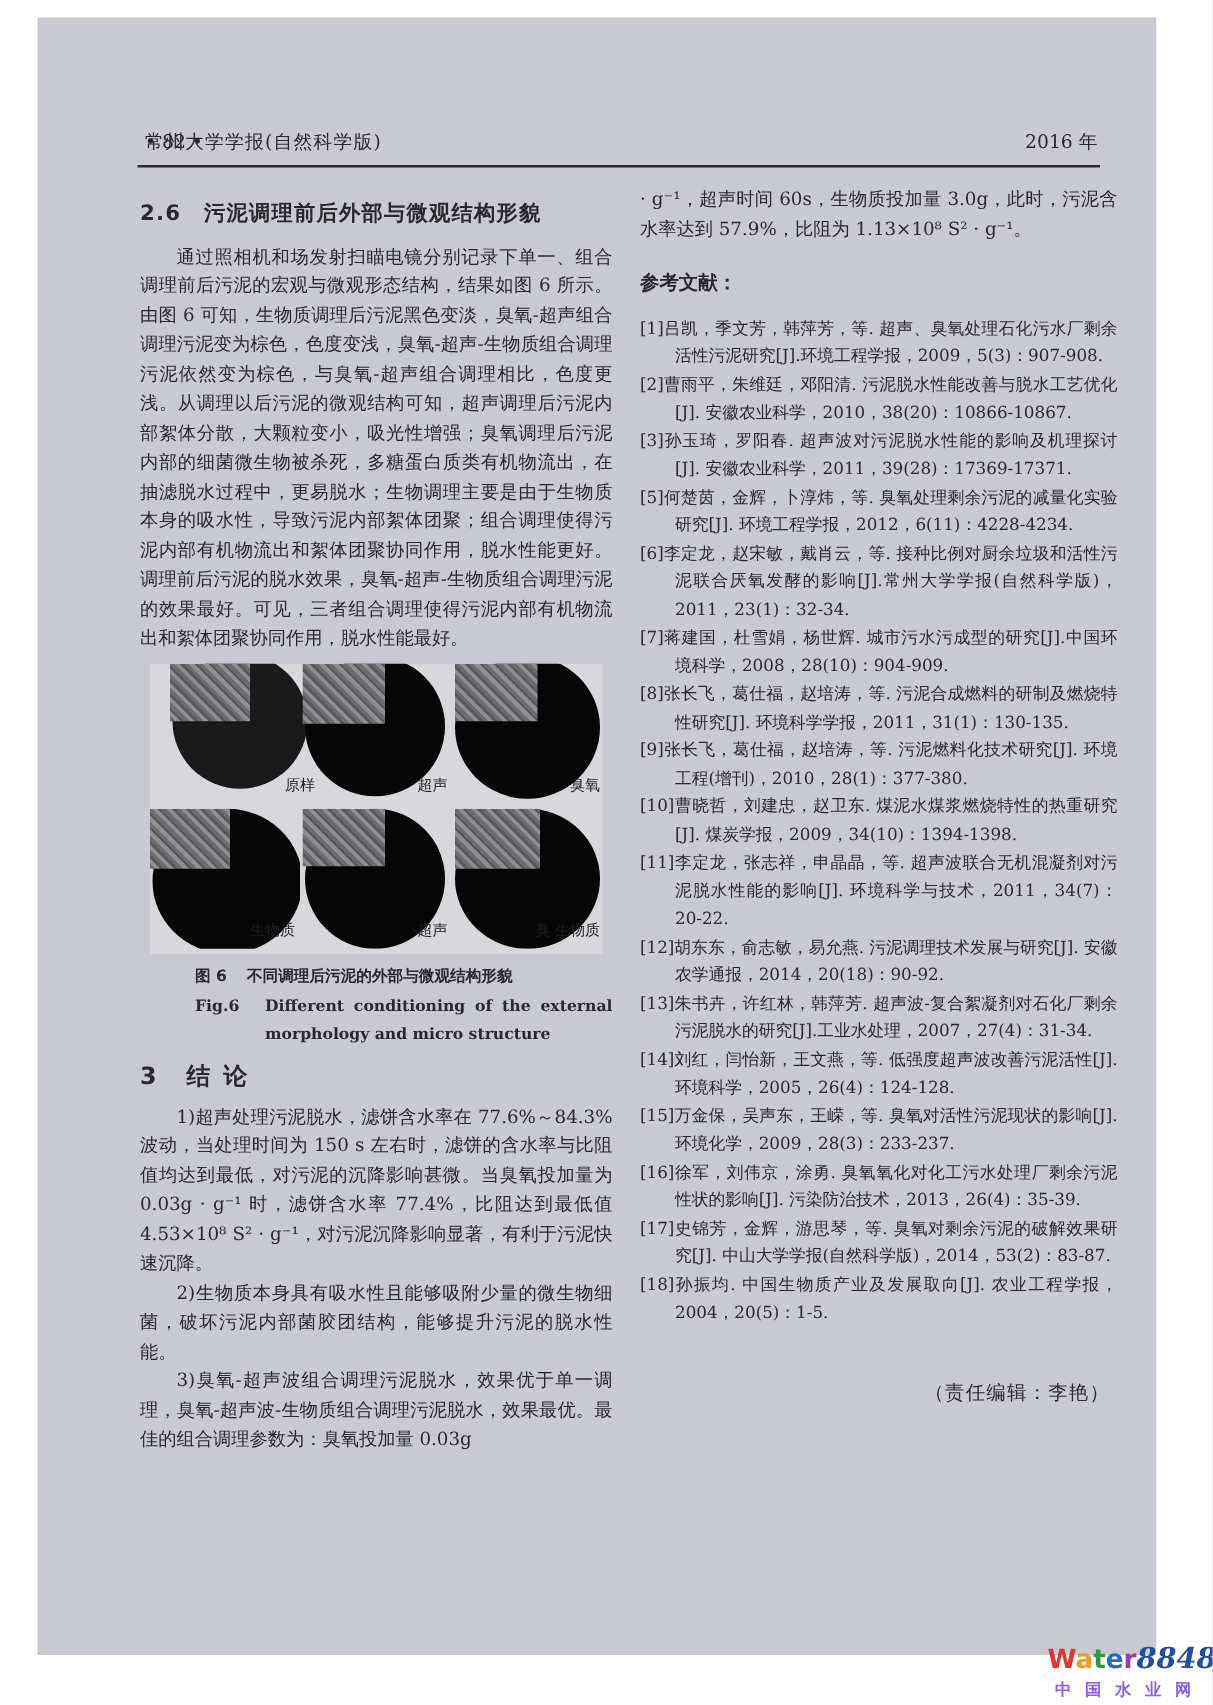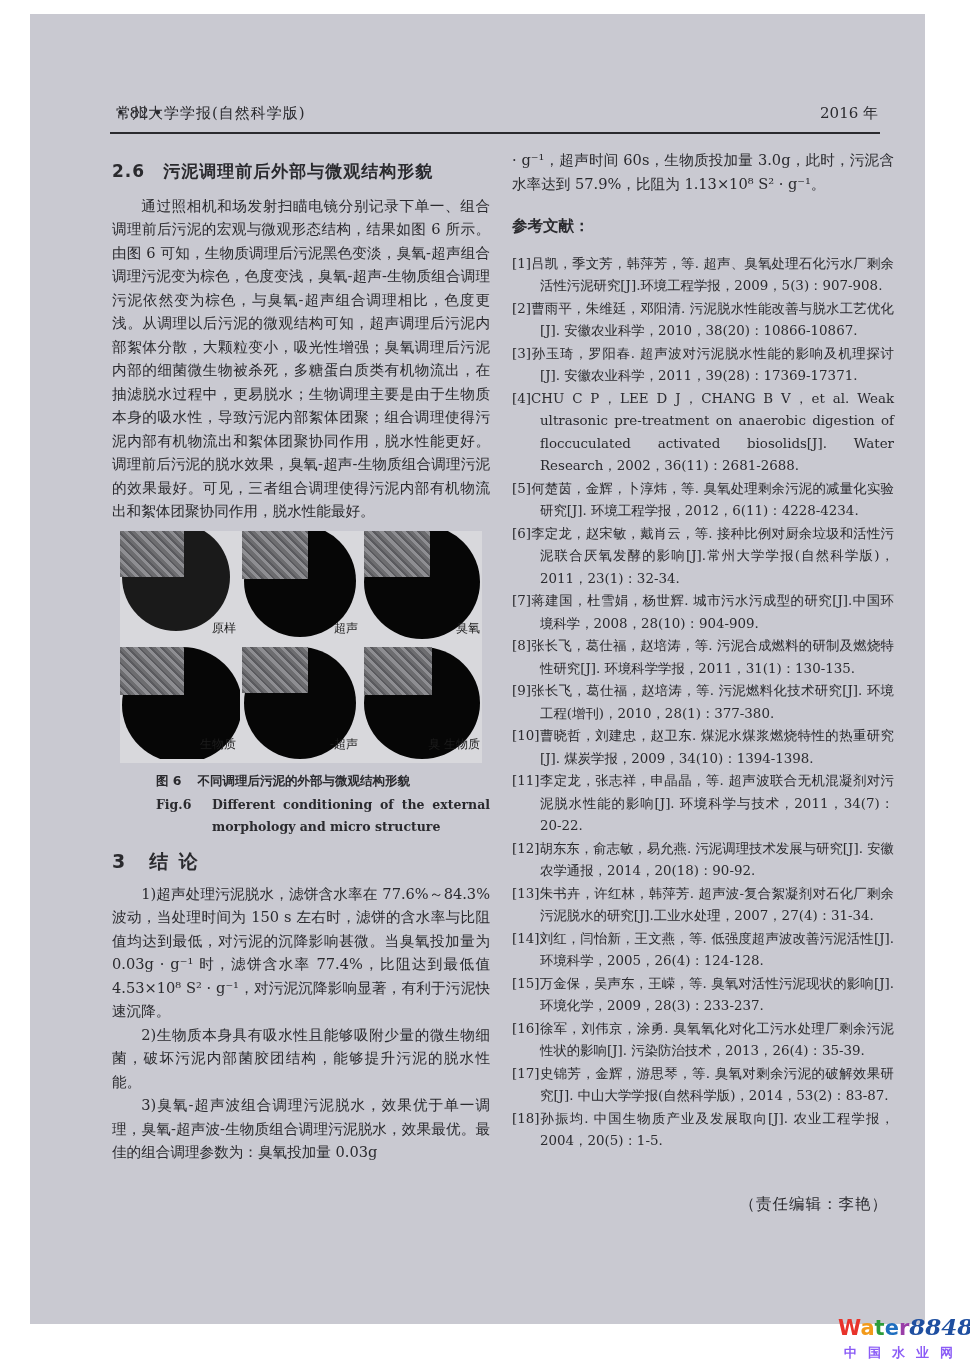--- a/index.html
+++ b/index.html
@@ -67,21 +67,21 @@
 </div>
 <div class="rule"></div>
 
 <div class="col left">
   <div class="h2">
     <span class="num">2.6</span><span>污泥调理前后外部与微观结构形貌</span>
   </div>
   <p>通过照相机和场发射扫瞄电镜分别记录下单一、组合调理前后污泥的宏观与微观形态结构，结果如图 6 所示。由图 6 可知，生物质调理后污泥黑色变淡，臭氧-超声组合调理污泥变为棕色，色度变浅，臭氧-超声-生物质组合调理污泥依然变为棕色，与臭氧-超声组合调理相比，色度更浅。从调理以后污泥的微观结构可知，超声调理后污泥内部絮体分散，大颗粒变小，吸光性增强；臭氧调理后污泥内部的细菌微生物被杀死，多糖蛋白质类有机物流出，在抽滤脱水过程中，更易脱水；生物调理主要是由于生物质本身的吸水性，导致污泥内部絮体团聚；组合调理使得污泥内部有机物流出和絮体团聚协同作用，脱水性能更好。调理前后污泥的脱水效果，臭氧-超声-生物质组合调理污泥的效果最好。可见，三者组合调理使得污泥内部有机物流出和絮体团聚协同作用，脱水性能最好。</p>
 
   <div class="figure">
-    <div class="tile" style="left:0;top:0;">
+    <div class="tile" style="left:16px;top:0;">
       <div class="disc" style="left:2px;top:-8px;width:108px;height:108px;background:#1a1a1a;"></div>
       <div class="sem" style="width:64px;height:46px;"></div>
       <span class="lbl">原样</span>
     </div>
     <div class="tile" style="left:122px;top:0;">
       <div class="disc" style="left:2px;top:-6px;width:112px;height:112px;"></div>
       <div class="sem" style="width:66px;height:48px;"></div>
       <span class="lbl">超声</span>
     </div>
     <div class="tile" style="left:0;top:116px;">
@@ -120,21 +120,20 @@
   <p>3)臭氧-超声波组合调理污泥脱水，效果优于单一调理，臭氧-超声波-生物质组合调理污泥脱水，效果最优。最佳的组合调理参数为：臭氧投加量 0.03g</p>
 </div>
 
 <div class="col right">
   <p class="noindent">· g⁻¹，超声时间 60s，生物质投加量 3.0g，此时，污泥含水率达到 57.9%，比阻为 1.13×10⁸ S² · g⁻¹。</p>
   <div class="refs-title">参考文献：</div>
   <div>
     <div class="ref">[1]吕凯，季文芳，韩萍芳，等. 超声、臭氧处理石化污水厂剩余活性污泥研究[J].环境工程学报，2009，5(3)：907-908.</div>
     <div class="ref">[2]曹雨平，朱维廷，邓阳清. 污泥脱水性能改善与脱水工艺优化[J]. 安徽农业科学，2010，38(20)：10866-10867.</div>
     <div class="ref">[3]孙玉琦，罗阳春. 超声波对污泥脱水性能的影响及机理探讨[J]. 安徽农业科学，2011，39(28)：17369-17371.</div>
-    <div class="ref">[4]CHU C P，LEE D J，CHANG B V，et al. Weak ultrasonic pre-treatment on anaerobic digestion of floccuculated activated biosolids[J]. Water Research，2002，36(11)：2681-2688.</div>
     <div class="ref">[5]何楚茵，金辉，卜淳炜，等. 臭氧处理剩余污泥的减量化实验研究[J]. 环境工程学报，2012，6(11)：4228-4234.</div>
     <div class="ref">[6]李定龙，赵宋敏，戴肖云，等. 接种比例对厨余垃圾和活性污泥联合厌氧发酵的影响[J].常州大学学报(自然科学版)，2011，23(1)：32-34.</div>
     <div class="ref">[7]蒋建国，杜雪娟，杨世辉. 城市污水污成型的研究[J].中国环境科学，2008，28(10)：904-909.</div>
     <div class="ref">[8]张长飞，葛仕福，赵培涛，等. 污泥合成燃料的研制及燃烧特性研究[J]. 环境科学学报，2011，31(1)：130-135.</div>
     <div class="ref">[9]张长飞，葛仕福，赵培涛，等. 污泥燃料化技术研究[J]. 环境工程(增刊)，2010，28(1)：377-380.</div>
     <div class="ref">[10]曹晓哲，刘建忠，赵卫东. 煤泥水煤浆燃烧特性的热重研究[J]. 煤炭学报，2009，34(10)：1394-1398.</div>
     <div class="ref">[11]李定龙，张志祥，申晶晶，等. 超声波联合无机混凝剂对污泥脱水性能的影响[J]. 环境科学与技术，2011，34(7)：20-22.</div>
     <div class="ref">[12]胡东东，俞志敏，易允燕. 污泥调理技术发展与研究[J]. 安徽农学通报，2014，20(18)：90-92.</div>
     <div class="ref">[13]朱书卉，许红林，韩萍芳. 超声波-复合絮凝剂对石化厂剩余污泥脱水的研究[J].工业水处理，2007，27(4)：31-34.</div>
     <div class="ref">[14]刘红，闫怡新，王文燕，等. 低强度超声波改善污泥活性[J]. 环境科学，2005，26(4)：124-128.</div>

